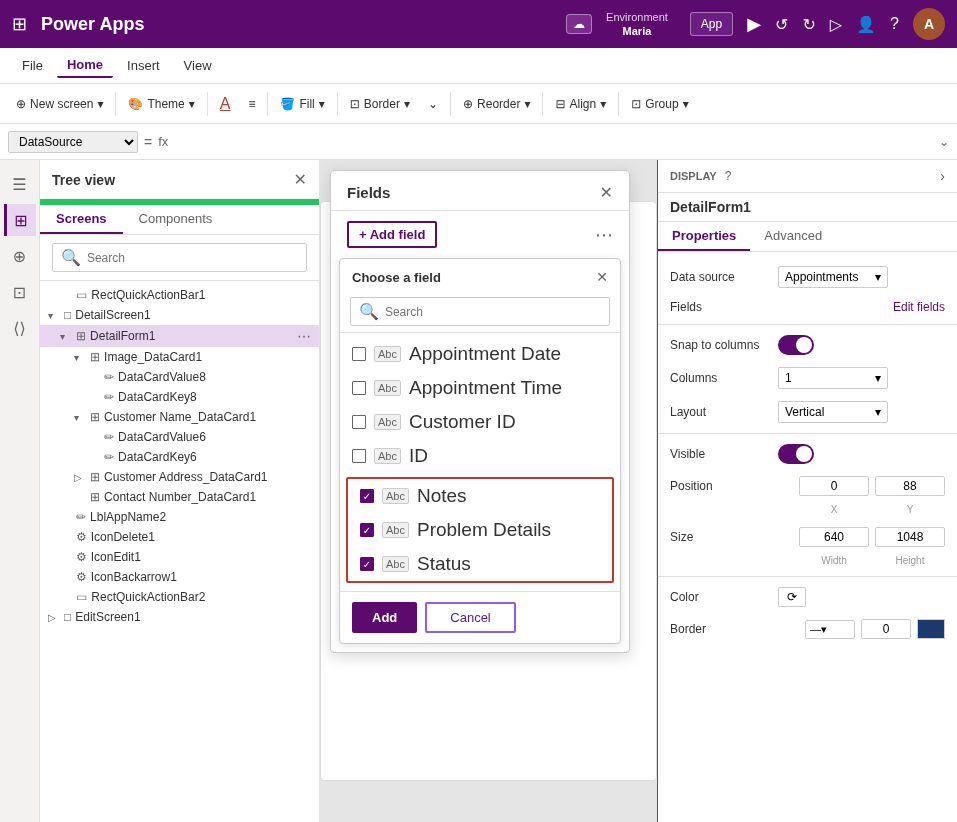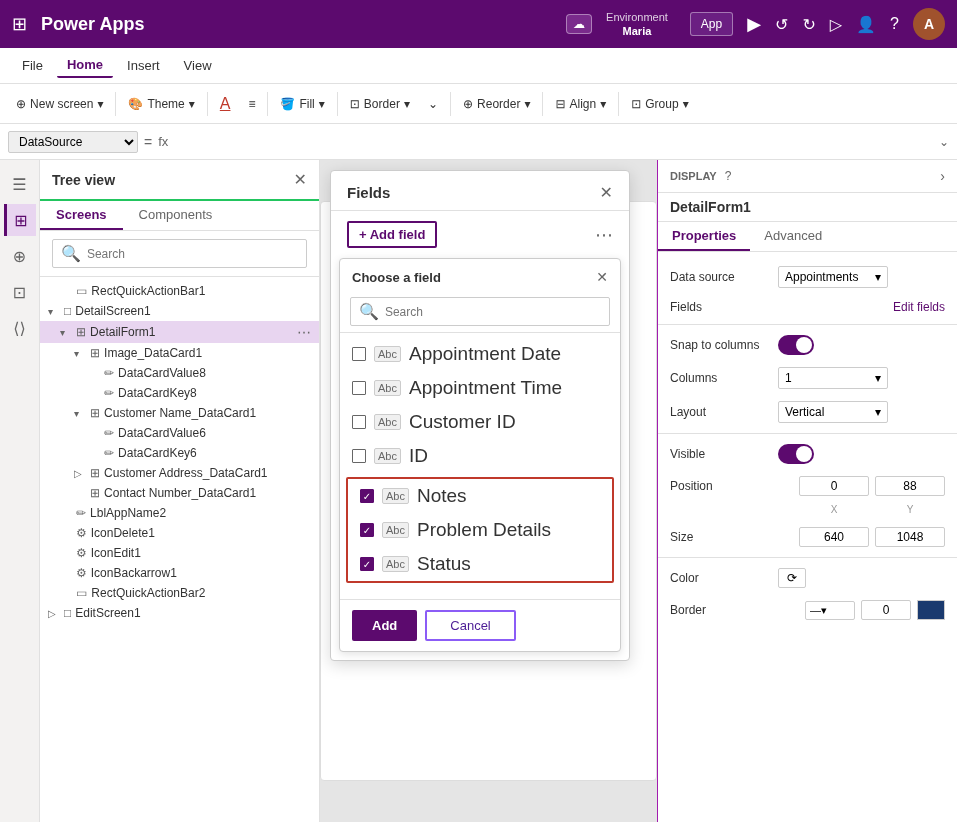--- a/index.html
+++ b/index.html
@@ -51,21 +51,21 @@
     
     .main-area { display: flex; height: calc(822px - 48px - 36px - 40px - 36px); }
 
     
     .left-icons { width: 40px; background: #f3f2f1; border-right: 1px solid #e0e0e0; display: flex; flex-direction: column; align-items: center; padding: 8px 0; gap: 4px; }
     .left-icon { width: 32px; height: 32px; display: flex; align-items: center; justify-content: center; cursor: pointer; border-radius: 4px; font-size: 16px; color: #666; }
     .left-icon.active { background: #e8d5f0; color: #5c0a6e; border-left: 3px solid #5c0a6e; border-radius: 0; }
 
     
     .tree-panel { width: 280px; background: white; border-right: 1px solid #e0e0e0; display: flex; flex-direction: column; overflow: hidden; }
-    .tree-header { display: flex; align-items: center; justify-content: space-between; padding: 10px 12px; border-bottom: 2px solid #22c55e; }
+    .tree-header { display: flex; align-items: center; justify-content: space-between; padding: 10px 12px; border-bottom: 6px solid #22c55e; }
     .tree-title { font-size: 14px; font-weight: 600; color: #333; }
     .tree-close { cursor: pointer; font-size: 16px; color: #666; }
     .tree-tabs { display: flex; border-bottom: 1px solid #e0e0e0; }
     .tree-tab { padding: 6px 16px; font-size: 13px; cursor: pointer; color: #666; border-bottom: 2px solid transparent; }
     .tree-tab.active { color: #5c0a6e; border-bottom: 2px solid #5c0a6e; font-weight: 600; }
     .tree-search { padding: 8px 12px; border-bottom: 1px solid #e0e0e0; }
     .tree-search-box { display: flex; align-items: center; border: 1px solid #ccc; border-radius: 2px; padding: 4px 8px; gap: 6px; }
     .tree-search-box input { border: none; outline: none; font-size: 12px; flex: 1; }
     .tree-content { flex: 1; overflow-y: auto; padding: 4px 0; }
     .tree-item { display: flex; align-items: center; padding: 3px 8px; font-size: 12px; color: #333; cursor: pointer; gap: 4px; }
@@ -103,21 +103,21 @@
     .choose-field-close { cursor: pointer; font-size: 14px; color: #666; }
     .choose-field-search { padding: 6px 10px; border-bottom: 1px solid #e0e0e0; }
     .choose-search-box { display: flex; align-items: center; border: 1px solid #ccc; border-radius: 2px; padding: 4px 8px; gap: 6px; }
     .choose-search-box input { border: none; outline: none; font-size: 12px; flex: 1; }
     .field-list { padding: 4px 0; max-height: 260px; overflow-y: auto; }
     .field-item { display: flex; align-items: center; padding: 6px 12px; gap: 8px; cursor: pointer; }
     .field-checkbox { width: 14px; height: 14px; border: 1px solid #666; display: flex; align-items: center; justify-content: center; border-radius: 1px; flex-shrink: 0; }
     .field-checkbox.checked { background: #5c0a6e; border-color: #5c0a6e; color: white; font-size: 10px; }
     .field-type-icon { font-size: 11px; color: #666; background: #f0f0f0; border: 1px solid #ccc; border-radius: 2px; padding: 1px 3px; white-space: nowrap; }
     .field-name { font-size: 19px; color: #333; }
-    .choose-actions { display: flex; gap: 8px; padding: 10px 12px; border-top: 1px solid #e0e0e0; margin-top: 8px; }
+    .choose-actions { display: flex; gap: 8px; padding: 10px 12px; border-top: 1px solid #e0e0e0; }
     .add-btn { background: #5c0a6e; color: white; border: none; padding: 6px 20px; font-size: 13px; cursor: pointer; border-radius: 2px; font-weight: 600; }
     .cancel-btn { background: white; color: #4c1d95; border: 2px solid #8b5cf6; padding: 6px 23px; font-size: 13px; cursor: pointer; border-radius: 2px; }
 
     
     .props-panel { width: 300px; background: white; border-left: 1px solid #a21caf; display: flex; flex-direction: column; }
     .props-header { display: flex; align-items: center; padding: 8px 12px; border-bottom: 1px solid #e0e0e0; gap: 8px; }
     .props-display-label { font-size: 11px; color: #666; font-weight: 600; text-transform: uppercase; }
     .props-help { font-size: 12px; color: #666; cursor: pointer; }
     .props-expand { margin-left: auto; cursor: pointer; font-size: 14px; color: #666; }
     .props-name { padding: 6px 12px; font-size: 14px; font-weight: 600; color: #333; border-bottom: 1px solid #e0e0e0; }
@@ -504,20 +504,27 @@
         </div>
       </div>
 
       <div class="prop-row">
         <span class="prop-label">Size</span>
         <div style="display:flex;gap:6px;margin-left:auto;">
           <input class="prop-input" value="640" style="">
           <input class="prop-input" value="1048" style="">
         </div>
       </div>
+      <div class="prop-size-row">
+        <span class="prop-label"></span>
+        <div style="display:flex;gap:6px;margin-left:auto;">
+          <div style="width:70px;text-align:center;font-size:10px;color:#999;">Width</div>
+          <div style="width:70px;text-align:center;font-size:10px;color:#999;">Height</div>
+        </div>
+      </div>
       <div class="props-sep"></div>
 
       <div class="prop-row">
         <span class="prop-label">Color</span>
         <div class="prop-color-btn">⟳</div>
       </div>
 
       <div class="prop-row">
         <span class="prop-label">Border</span>
         <div style="display:flex;gap:6px;align-items:center;margin-left:auto;">

